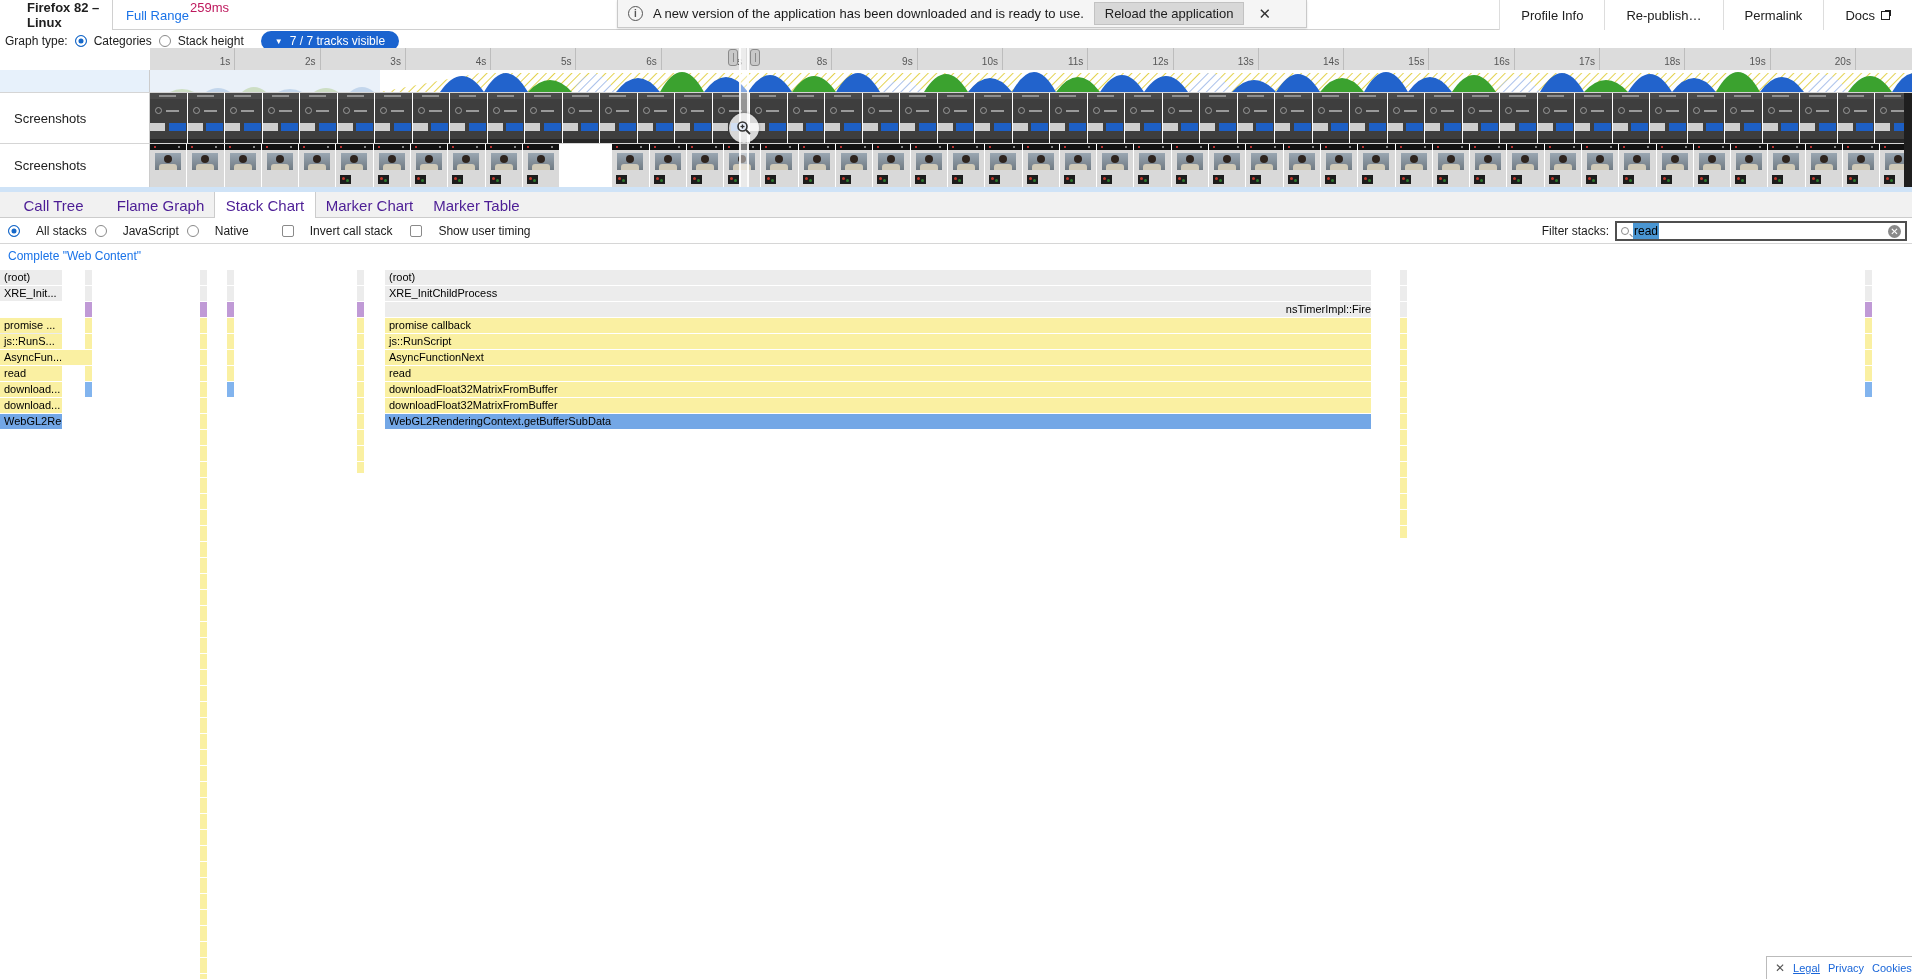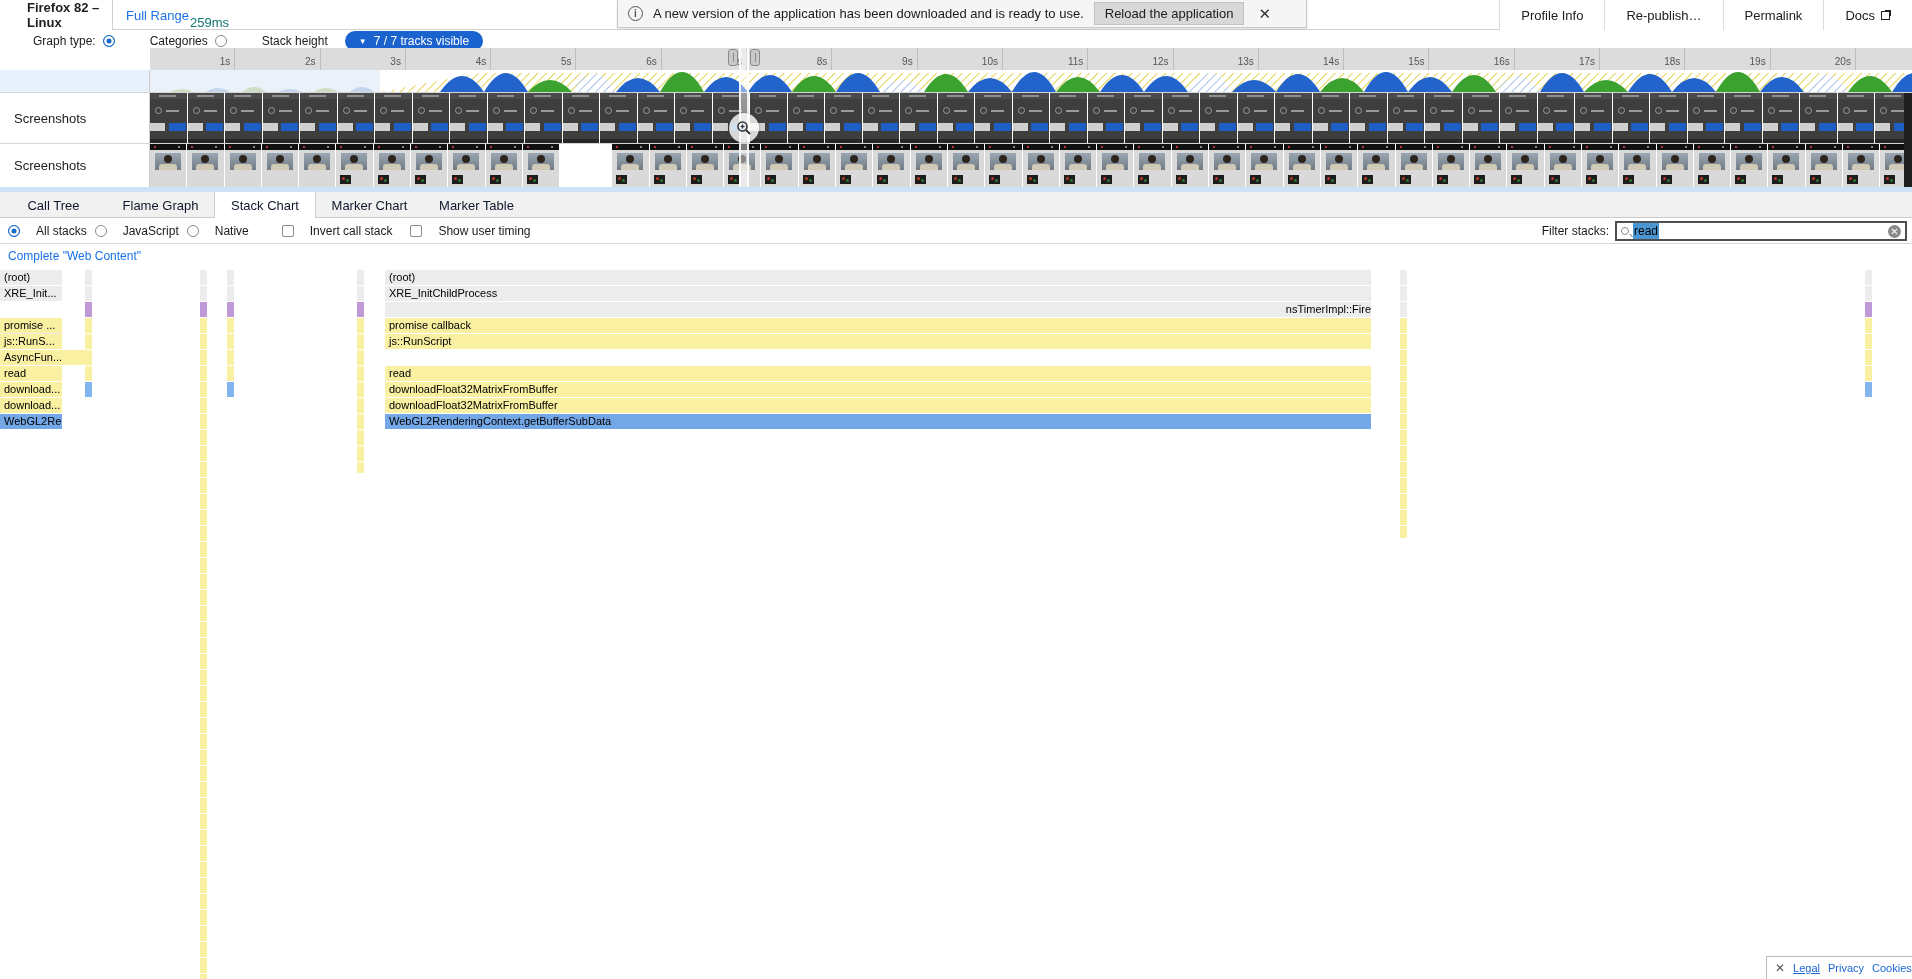--- a/index.html
+++ b/index.html
@@ -9,21 +9,21 @@
     font-family:"Liberation Sans", sans-serif; color:#1a1a1a; background:#fff;
   }
   .abs { position:absolute; }
 
   
   .header { left:0; top:0; width:1912px; height:30px; background:#fff; border-bottom:1px solid #d0d0d0; }
   .profile-tab { left:0; top:0; width:113px; height:30px; border-right:1px solid #d0d0d0;
     display:flex; align-items:center; padding-left:27px; font-size:13px; font-weight:bold; color:#202020; background:#fff; }
   .full-range { left:118px; top:0; height:30px; display:flex; align-items:center; padding:0 8px;
     color:#1a73e8; font-size:13px; cursor:pointer; }
-  .duration { left:190px; top:0; height:30px; display:flex; align-items:flex-end; color:#0f766e; font-size:13px; }
+  .duration { left:190px; top:0; height:30px; display:flex; align-items:flex-start; color:#be185d; font-size:13px; }
 
   .notif { left:617px; top:0; width:690px; height:28px; background:#f5f5f5;
     border:1px solid #c9c9c9; border-top:none; display:flex; align-items:center; gap:10px; padding:0 10px;
     box-shadow:0 1px 2px rgba(0,0,0,.12); font-size:13px; }
   .info-icon { width:15px; height:15px; border:1.5px solid #555; border-radius:50%;
     display:inline-flex; align-items:center; justify-content:center; font-size:10px; color:#555; font-weight:bold; flex:0 0 auto;}
   .notif-btn { background:#d8d8d8; border:1px solid #c2c2c2; font-size:13px; padding:3px 10px;
     color:#202020; cursor:pointer; font-family:inherit; }
   .notif-close { font-size:15px; color:#333; cursor:pointer; padding:0 4px; background:none; border:none; }
 
@@ -33,21 +33,21 @@
   .ext-icon { width:10px; height:10px; position:relative; display:inline-block; }
   .ext-icon:before { content:""; position:absolute; left:0; bottom:0; width:7px; height:7px; border:1.2px solid #202020; }
   .ext-icon:after { content:""; position:absolute; right:0; top:0; width:5px; height:5px;
     border-top:1.2px solid #202020; border-right:1.2px solid #202020; }
 
   
   .toolbar2 { left:0; top:30px; width:1912px; height:18px; background:#fff; font-size:12px; }
   .toolbar2-inner { display:flex; align-items:center; height:22px; padding-left:5px; gap:7px; }
   .radio { width:12px; height:12px; border-radius:50%; background:#fff; border:1px solid #8a8a8a; display:inline-block; flex:0 0 auto; }
   .radio.on { border:1px solid #1668c9; background:#1668c9; box-shadow:inset 0 0 0 2.5px #fff; }
-  .rlabel { font-size:12px; color:#202020;margin-left:28px; }
+  .rlabel { font-size:12px; color:#202020; }
   .tracks-pill { margin-left:10px; background:#1a63cf; color:#fff; border:none; border-radius:11px;
     height:20px; padding:0 14px; font-size:12px; display:inline-flex; align-items:center; gap:7px; cursor:pointer; font-family:inherit; }
   .tracks-pill .tri { font-size:8px; }
 
   
   .ruler { left:150px; top:48px; width:1762px; height:22px; background:#dcdcdc; display:flex; overflow:hidden; }
   .ruler-seg { width:85.3px; flex:0 0 auto; border-right:1px solid #bdbdbd;
     font-size:10px; color:#555; display:flex; align-items:flex-end; justify-content:flex-end; padding:0 4px 3px 0; }
   .tracks-sep { background:#d5d5d5; }
 
@@ -87,21 +87,21 @@
   .sel-band { left:739px; top:48px; width:10px; height:144px; background:rgba(255,255,255,.45);
     border-left:2px solid rgba(255,255,255,.85); border-right:2px solid rgba(255,255,255,.85); }
   .sel-handle { top:49px; width:10px; height:17px; background:#c9c9c9; border:1px solid #8a8a8a; border-radius:3px; cursor:ew-resize; }
   .sel-handle i { position:absolute; left:3.5px; top:3px; bottom:3px; width:1px; background:#8a8a8a; }
   .zoom-btn { left:729px; top:113px; width:30px; height:30px; border-radius:50%;
     background:rgba(255,255,255,.8); box-shadow:0 0 3px rgba(0,0,0,.3); cursor:pointer;
     display:flex; align-items:center; justify-content:center; }
 
   
   .tabbar { left:0; top:192px; width:1912px; height:26px; background:#f1f1f1; border-bottom:1px solid #ccc; display:flex; }
-  .tab { height:26px; display:flex; align-items:center; justify-content:center; font-size:13px; color:#0f172a;
+  .tab { height:26px; display:flex; align-items:center; justify-content:center; font-size:15px; color:#4c1d95;
     cursor:pointer; flex:0 0 auto; }
   .tab.selected { background:#fff; border-left:1px solid #ccc; border-right:1px solid #ccc; margin-bottom:-1px; height:27px; }
 
   
   .filterrow { left:0; top:218px; width:1912px; height:26px; background:#fff; border-bottom:1px solid #d6d6d6;
     display:flex; align-items:center; font-size:12px; }
   .filterrow .grp { display:flex; align-items:center; gap:16px; margin-left:8px; }
   .checkbox { width:12px; height:12px; border:1px solid #8a8a8a; border-radius:2px; background:#fff; display:inline-block; }
   .filter-right { position:absolute; right:5px; top:0; height:26px; display:flex; align-items:center; gap:6px; }
   .filter-input { width:292px; height:20px; border:2px solid #4f4f4f; background:#fff; display:flex; align-items:center; padding:0 4px; gap:4px; }
@@ -1478,20 +1478,21 @@
       <div class="frame" style="left: 357px; top: 98px; width: 7px; background: rgb(250, 240, 162);"></div>
       <div class="frame" style="left: 357px; top: 114px; width: 7px; background: rgb(250, 240, 162);"></div>
       <div class="frame" style="left: 357px; top: 130px; width: 7px; background: rgb(250, 240, 162);"></div>
       <div class="frame" style="left: 357px; top: 146px; width: 7px; background: rgb(250, 240, 162);"></div>
       <div class="abs" style="left: 357px; top: 162px; width: 7px; height: 43px; background: repeating-linear-gradient(rgb(250, 240, 162) 0px, rgb(250, 240, 162) 15px, rgb(255, 255, 255) 15px, rgb(255, 255, 255) 16px);"></div>
       <div class="frame" style="left: 385px; top: 2px; width: 986px; background: rgb(236, 236, 236);">(root)</div>
       <div class="frame" style="left: 385px; top: 18px; width: 986px; background: rgb(236, 236, 236);">XRE_InitChildProcess</div>
       <div class="frame" style="left: 385px; top: 34px; width: 986px; background: rgb(236, 236, 236); text-align: right;">nsTimerImpl::Fire</div>
       <div class="frame" style="left: 385px; top: 50px; width: 986px; background: rgb(250, 240, 162);">promise callback</div>
       <div class="frame" style="left: 385px; top: 66px; width: 986px; background: rgb(250, 240, 162);">js::RunScript</div>
+      <div class="frame" style="left: 385px; top: 82px; width: 986px; background: rgb(250, 240, 162);">AsyncFunctionNext</div>
       <div class="frame" style="left: 385px; top: 98px; width: 986px; background: rgb(250, 240, 162);">read</div>
       <div class="frame" style="left: 385px; top: 114px; width: 986px; background: rgb(250, 240, 162);">downloadFloat32MatrixFromBuffer</div>
       <div class="frame" style="left: 385px; top: 130px; width: 986px; background: rgb(250, 240, 162);">downloadFloat32MatrixFromBuffer</div>
       <div class="frame" style="left: 385px; top: 146px; width: 986px; background: rgb(115, 167, 230);">WebGL2RenderingContext.getBufferSubData</div>
       <div class="frame" style="left: 1400px; top: 2px; width: 7px; background: rgb(236, 236, 236);"></div>
       <div class="frame" style="left: 1400px; top: 18px; width: 7px; background: rgb(236, 236, 236);"></div>
       <div class="frame" style="left: 1400px; top: 34px; width: 7px; background: rgb(236, 236, 236);"></div>
       <div class="frame" style="left: 1400px; top: 50px; width: 7px; background: rgb(250, 240, 162);"></div>
       <div class="frame" style="left: 1400px; top: 66px; width: 7px; background: rgb(250, 240, 162);"></div>
       <div class="frame" style="left: 1400px; top: 82px; width: 7px; background: rgb(250, 240, 162);"></div>

